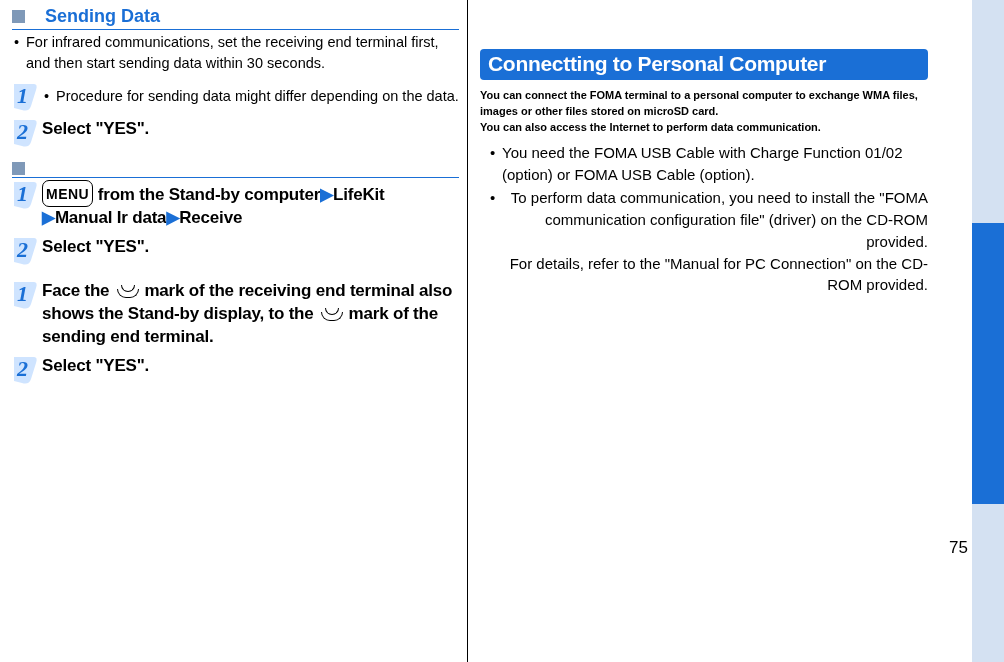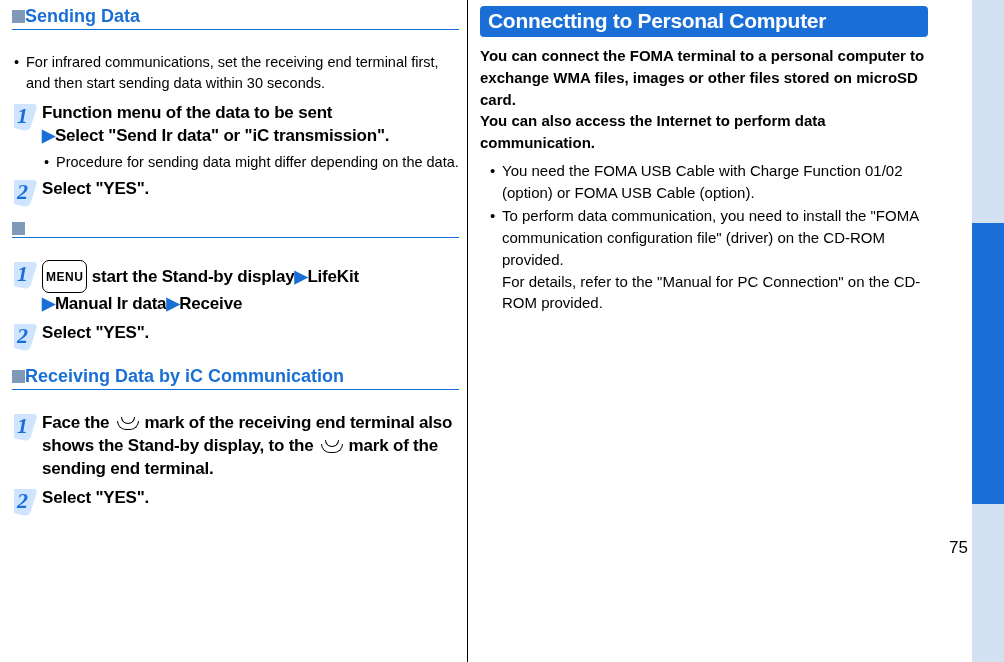--- a/index.html
+++ b/index.html
@@ -17,33 +17,33 @@
     width: 943px;
     height: 662px;
     position: relative;
   }
   .col {
     width: 468px;
     padding: 4px 8px 4px 12px;
     position: relative;
   }
   .col-left { border-right: 1px solid #000; }
-  .col-right { padding-left: 12px; }
+  .col-right { padding-left: 12px; margin-top: 43px; }
 
   .subhead {
     color: #1a6fd6;
     font-weight: bold;
     font-size: 18px;
     border-bottom: 1px solid #1a6fd6;
     padding-bottom: 2px;
     margin-top: 2px;
-    margin-bottom: 22px;
+    margin-bottom: 2px;
     display: flex;
     align-items: center;
-    gap: 0;
+    gap: 20px;
   }
   .subhead .sq {
     width: 13px; height: 13px;
     background: #7f99b8;
     display: inline-block;
   }
   .note-bullet {
     display: flex;
     padding-left: 2px;
     font-size: 14.5px;
@@ -91,26 +91,26 @@
     line-height: 1.4;
     padding-left: 2px;
   }
   .step-sub .dot { width: 12px; flex: none; }
   .tri { color: #1a6fd6; font-weight: bold; }
 
   .menu-key {
     display: inline-flex;
     align-items: center;
     justify-content: center;
-    font-size: 12px;
+    font-size: 14px;
     font-weight: bold;
     border: 1px solid #000;
     border-radius: 7px;
     padding: 1px 3px 0 3px;
-    height: 33px;
+    height: 27px;
     vertical-align: 1px;
     letter-spacing: 0.5px;
   }
 
   .felica {
     display: inline-block;
     width: 26px; height: 18px;
     vertical-align: -3px;
     position: relative;
   }
@@ -137,21 +137,21 @@
     font-weight: bold;
     font-size: 21px;
     padding: 3px 8px 4px 8px;
     border-radius: 4px;
     margin-top: 2px;
     margin-bottom: 8px;
     letter-spacing: -0.3px;
   }
   .intro {
     font-weight: bold;
-    font-size: 15px;
+    font-size: 11px;
     line-height: 1.45;
     margin-bottom: 6px;
   }
   .bullet {
     display: flex;
     font-size: 15px;
     line-height: 1.45;
     padding-left: 10px;
     margin-bottom: 2px;
   }
@@ -200,24 +200,20 @@
     </div>
 
     <div class="step">
       <div class="step-no">
         <svg width="26" height="30" viewBox="0 0 26 30">
           <path d="M2 2 H22 Q26 2 24 8 L19 24 Q17 30 10 28 L2 26 Z" fill="#cfe4ff" stroke="none"></path>
         </svg>
         <span class="step-no-text">1</span>
       </div>
       <div class="step-body">
-        <div class="step-main">
-          <span>Function menu of the data to be sent</span><br>
-          <span class="tri">▶</span><span>Select "Send Ir data" or "iC transmission".</span>
-        </div>
         <div class="step-sub">
           <span class="dot">•</span>
           <span>Procedure for sending data might differ depending on the data.</span>
         </div>
       </div>
     </div>
 
     <div class="step" style="margin-bottom:14px;">
       <div class="step-no">
         <svg width="26" height="30" viewBox="0 0 26 30">
@@ -236,42 +232,38 @@
 
     <div class="step">
       <div class="step-no">
         <svg width="26" height="30" viewBox="0 0 26 30">
           <path d="M2 2 H22 Q26 2 24 8 L19 24 Q17 30 10 28 L2 26 Z" fill="#cfe4ff"></path>
         </svg>
         <span class="step-no-text">1</span>
       </div>
       <div class="step-body">
         <div class="step-main">
-          <span class="menu-key">MENU</span><span> start the Stand-by display</span><span class="tri">▶</span><span>LifeKit</span><br>
+          <span class="menu-key">MENU</span><span> from the Stand-by computer</span><span class="tri">▶</span><span>LifeKit</span><br>
           <span class="tri">▶</span><span>Manual Ir data</span><span class="tri">▶</span><span>Receive</span>
         </div>
       </div>
     </div>
 
     <div class="step" style="margin-bottom:14px;">
       <div class="step-no">
         <svg width="26" height="30" viewBox="0 0 26 30">
           <path d="M2 2 H22 Q26 2 24 8 L19 24 Q17 30 10 28 L2 26 Z" fill="#cfe4ff"></path>
         </svg>
         <span class="step-no-text">2</span>
       </div>
       <div class="step-body">
         <div class="step-main">Select "YES".</div>
       </div>
     </div>
 
-    <div class="subhead">
-      <span class="sq"></span>
-      <span>Receiving Data by iC Communication</span>
-    </div>
 
     <div class="step">
       <div class="step-no">
         <svg width="26" height="30" viewBox="0 0 26 30">
           <path d="M2 2 H22 Q26 2 24 8 L19 24 Q17 30 10 28 L2 26 Z" fill="#cfe4ff"></path>
         </svg>
         <span class="step-no-text">1</span>
       </div>
       <div class="step-body">
         <div class="step-main">
@@ -297,21 +289,21 @@
   <div class="col col-right">
     <div class="big-heading">Connectting to Personal Computer</div>
     <div class="intro" style="white-space:pre-line;">You can connect the FOMA terminal to a personal computer to exchange WMA files, images or other files stored on microSD card.
 You can also access the Internet to perform data communication.</div>
     <div class="bullet">
       <span class="dot">•</span>
       <span>You need the FOMA USB Cable with Charge Function 01/02 (option) or FOMA USB Cable (option).</span>
     </div>
     <div class="bullet">
       <span class="dot">•</span>
-      <span style="white-space:pre-line;">To perform data communication, you need to install the "FOMA communication configuration file" (driver) on the CD-ROM provided.
+      <span style="white-space:pre-line;text-align:right;">To perform data communication, you need to install the "FOMA communication configuration file" (driver) on the CD-ROM provided.
 For details, refer to the "Manual for PC Connection" on the CD-ROM provided.</span>
     </div>
   </div>
 </div>
 
 <div class="sidetab">
   <div class="tab-a"></div>
   <div class="tab-b"></div>
   <div class="tab-c"></div>
   <div class="tab-label">More Convenient</div>

